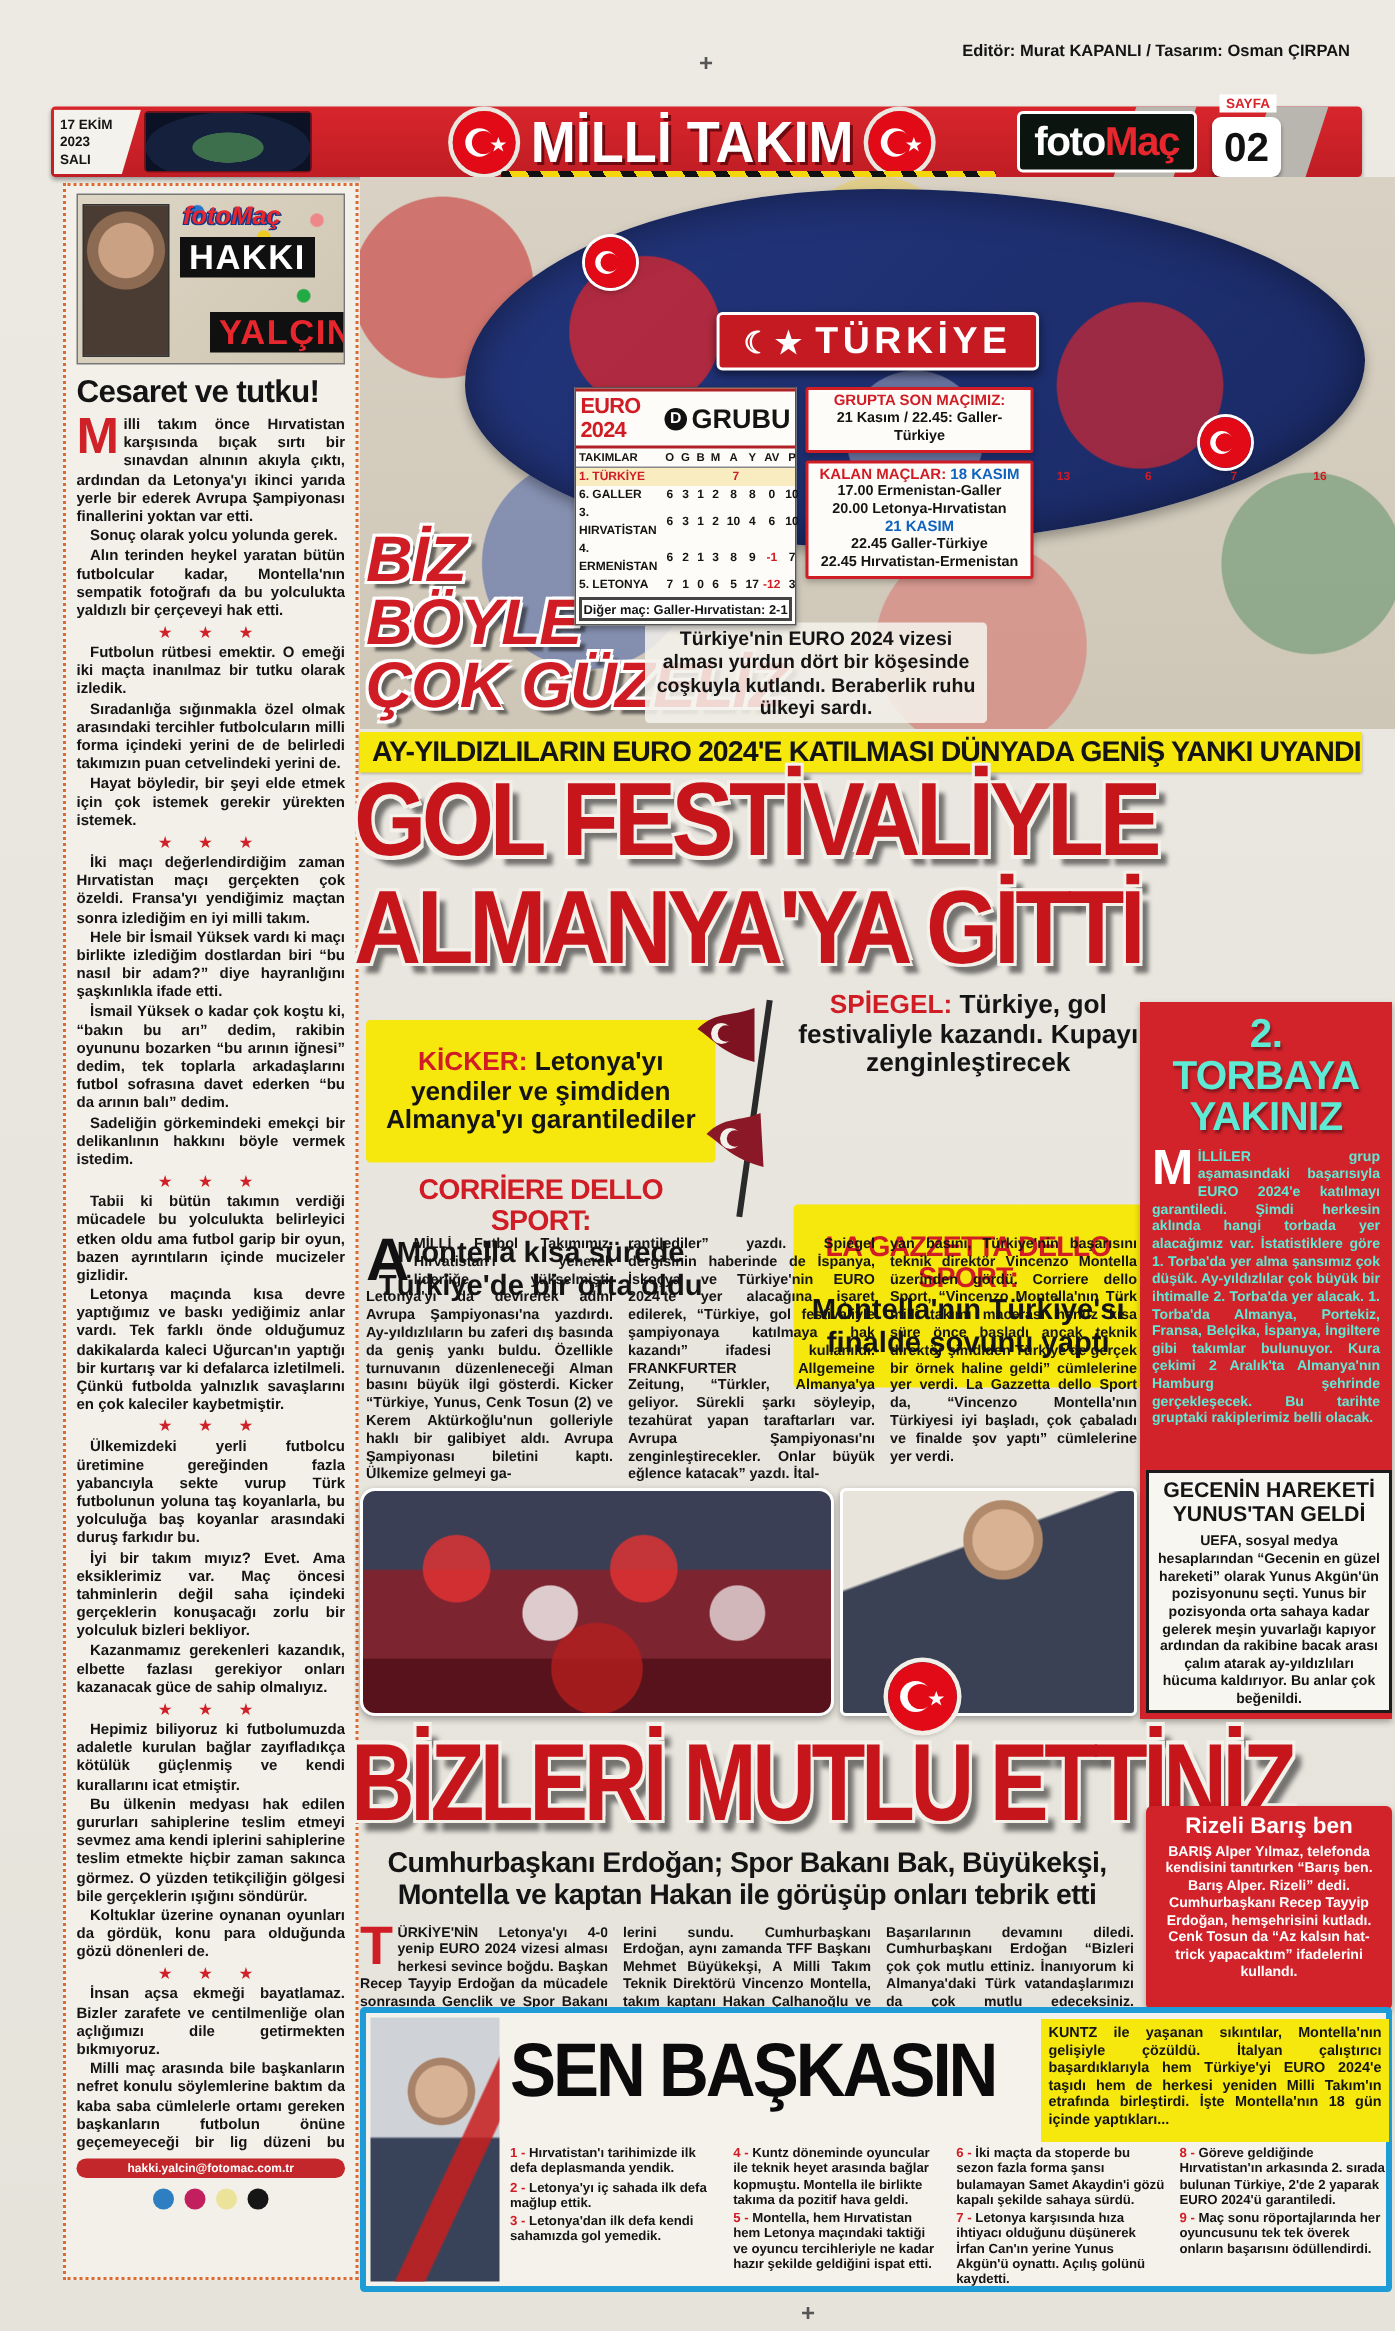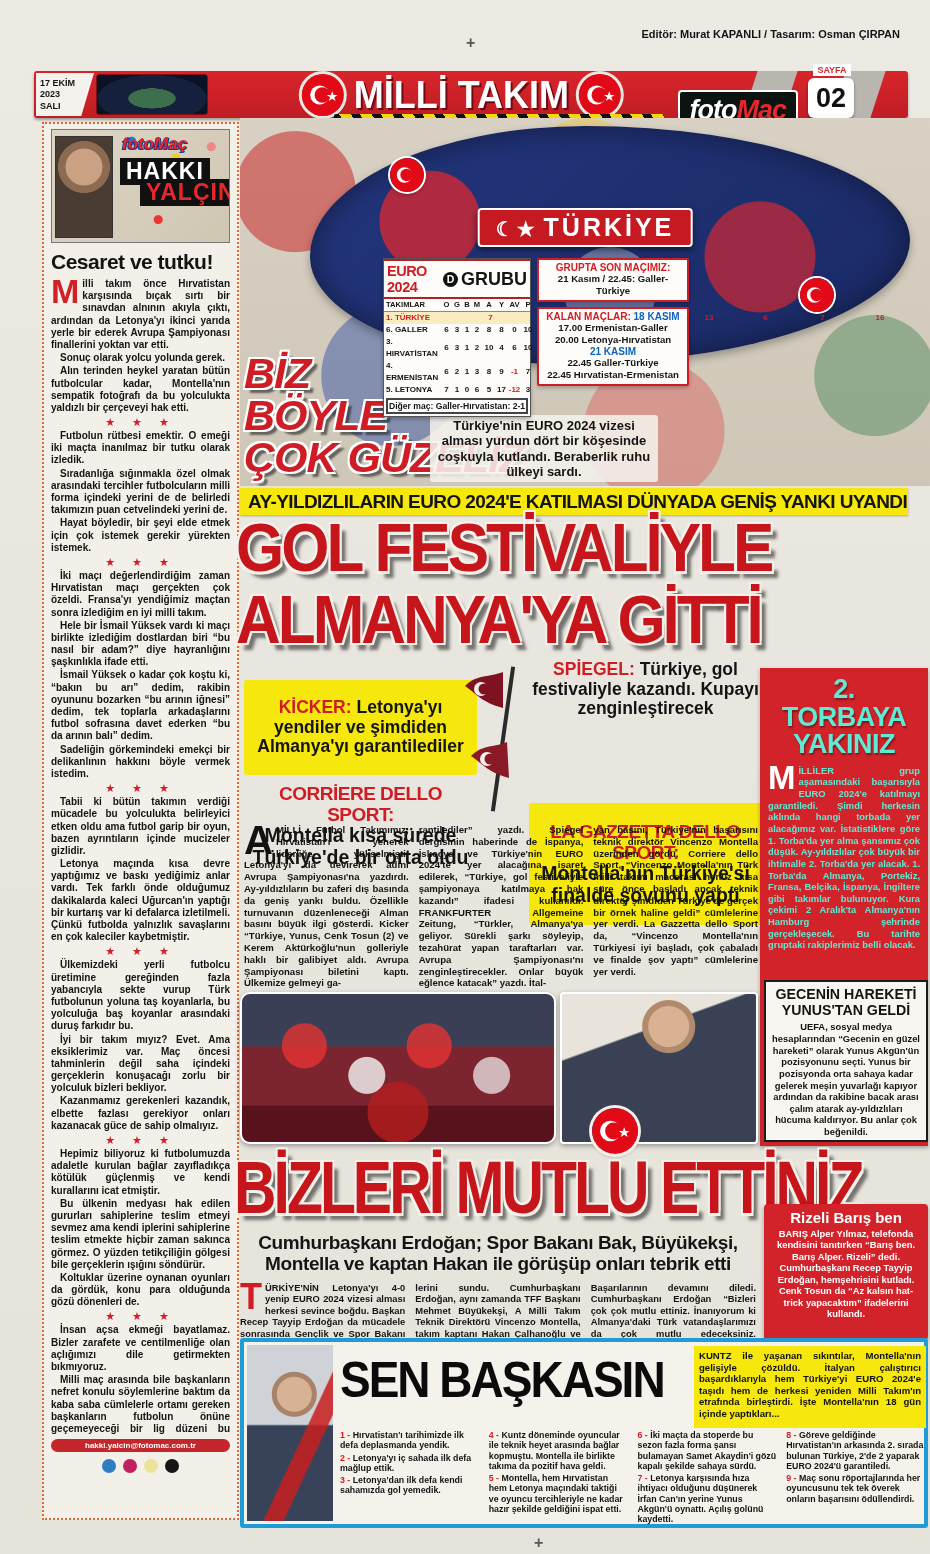--- a/index.html
+++ b/index.html
@@ -23,22 +23,22 @@
   .stadium { position:absolute; left:62px; top:3px; width:112px; height:41px; border-radius:3px;
               background:radial-gradient(ellipse at 50% 60%, #3d6f4d 0 30%, #15203d 31% 70%, #0b1225 71%),
                          linear-gradient(90deg,#25304f,#121a30); border:1px solid #7b1016; }
   .mt-wrap { position:absolute; left:50%; top:50%; transform:translate(-53%,-50%); display:flex; align-items:center; gap:10px; }
   .mt-title { color:#fff; font-size:36px; font-weight:800; letter-spacing:0px; white-space:nowrap;
               text-shadow:2px 2px 0 #6e0a10; transform:scaleY(1.08); }
   .flag-badge { width:42px; height:42px; border-radius:50%; overflow:hidden; flex:0 0 auto;
               box-shadow:0 0 0 3px #e9e7e0, 0 2px 3px rgba(0,0,0,.4); }
   .hazard { position:absolute; left:300px; bottom:-3px; width:330px; height:7px;
               background:repeating-linear-gradient(60deg,#111 0 8px,#f4d60a 8px 18px); border-radius:2px; }
-  .logo-fm { position:absolute; right:110px; top:19px; height:41px; background:#0c1410; border:2px solid #fff;
-              border-radius:4px; display:flex; align-items:center; padding:0 10px; font-style:italic;
+  .logo-fm { position:absolute; right:110px; top:3px; height:41px; background:#0c1410; border:2px solid #fff;
+              border-radius:4px; display:flex; align-items:center; padding:0 10px; 
               font-weight:800; font-size:27px; letter-spacing:-1px; }
   .logo-fm .p1 { color:#fff; } .logo-fm .p2 { color:#e8262d; }
   .sayfa { position:absolute; right:52px; top:-12px; width:48px; text-align:center; }
   .sayfa .lbl { background:#fff; color:#d8252c; font-size:9px; font-weight:800; padding:1px 4px; display:inline-block; }
   .sayfa .num { margin-top:1px; background:#fff; border-radius:6px; font-size:27px; font-weight:800; color:#111;
               width:46px; height:40px; line-height:40px; box-shadow:0 2px 3px rgba(0,0,0,.4); }
 
   
   .colL { position:absolute; left:42px; top:122px; width:197px; height:1398px;
           background:#f3f0e9; border:2px dotted #dd6a33; padding:5px 7px; }
@@ -52,21 +52,21 @@
             radial-gradient(circle at 30% 65%, #93c 0 5px, transparent 6px),
             radial-gradient(circle at 90% 15%, #e88 0 4px, transparent 5px),
             linear-gradient(135deg,#ded6c5,#cfc6b2); }
   .author-photo { position:absolute; left:3px; top:6px; width:58px; height:102px; border:1px solid #333;
           background:radial-gradient(circle at 50% 30%, #caa183 0 24%, #8d6b52 25% 34%, #4a3b33 35%),
                      linear-gradient(180deg,#777 0 55%, #2e3340 56%); }
   .colL-brand { position:absolute; left:70px; top:4px; font-style:italic; font-weight:800; font-size:17px;
           color:#e8262d; text-shadow:1px 1px 0 #123a8c, -1px 1px 0 #123a8c; }
   .hakki { position:absolute; left:68px; top:28px; background:#101010; color:#fff; font-weight:800;
           font-size:23px; padding:0 6px; letter-spacing:1px; }
-  .yalcin { position:absolute; left:88px; top:49px; background:#101010; color:#e8262d; font-weight:800;
+  .yalcin { position:absolute; left:88px; top:78px; background:#101010; color:#e8262d; font-weight:800;
           font-size:23px; padding:0 6px; letter-spacing:1px; }
   .colL-title { font-size:21px; font-weight:800; margin:7px 0 4px; letter-spacing:-0.5px; }
   .colL-body { height:1158px; overflow:hidden; }
   .colL-body p { font-size:10px; font-weight:bold; line-height:1.22; text-align:justify; text-indent:9px; margin-bottom:1px; }
   .colL-body p.first { text-indent:0; }
   p.dropM::first-letter { float:left; font-size:34px; line-height:27px; font-weight:800; color:#d02028; padding-right:3px; }
   .stars { text-align:center; color:#d02028; font-size:11px; letter-spacing:7px; line-height:15px; }
   .mailbar { margin-top:3px; background:#c3272b; border-radius:8px; color:#fff; font-size:8px; font-weight:bold;
           text-align:center; padding:2px 0; }
   .cmyk { display:flex; gap:7px; justify-content:center; margin-top:7px; }

